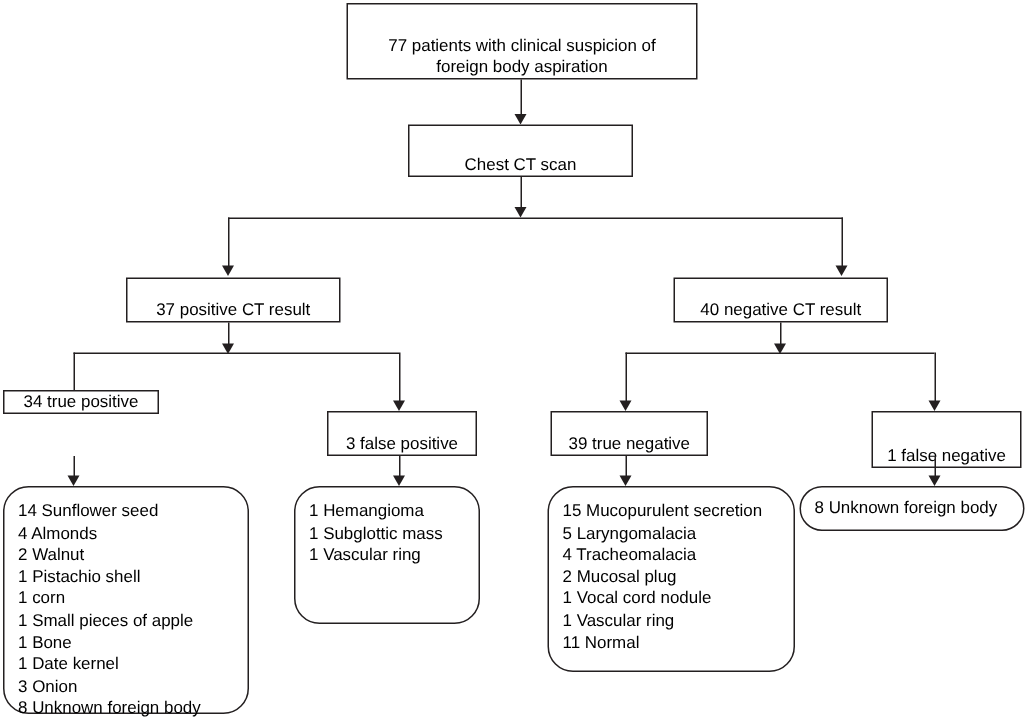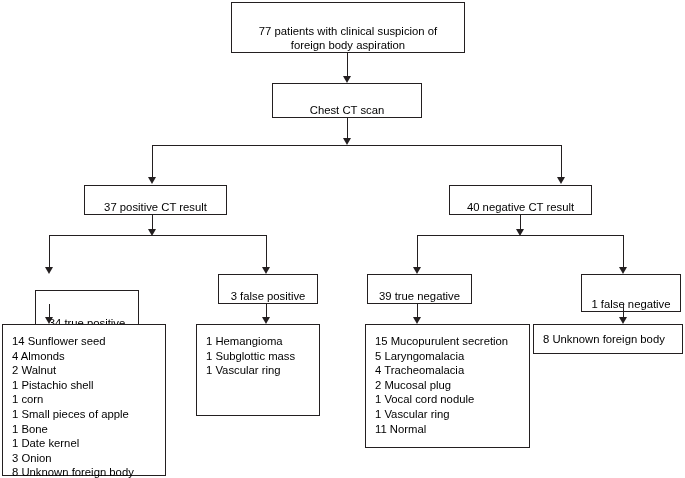--- a/index.html
+++ b/index.html
@@ -27,20 +27,21 @@
     justify-content: center;
     text-align: center;
     font-size: 11.3px;
     line-height: 14px;
     color: #000000;
   }
   .node.list {
     display: block;
     text-align: left;
     padding: 9px 0 0 9px;
+    border-radius: 17px;
   }
   .node .line {
     display: block;
     white-space: nowrap;
     font-size: 11.3px;
     line-height: 14.6px;
   }
   .node .cap {
     display: block;
     padding: 0 6px;
@@ -104,21 +105,21 @@
   <div class="arrowhead" style="left:261.7px; top:267px;"></div>
 
   <div class="vline" style="left:520px; top:215px; height:15px;"></div>
   <div class="arrowhead" style="left:515.7px; top:229px;"></div>
   <div class="hline" style="left:417px; top:235px; width:206px;"></div>
   <div class="vline" style="left:417px; top:235px; height:33px;"></div>
   <div class="arrowhead" style="left:412.7px; top:267px;"></div>
   <div class="vline" style="left:623px; top:235px; height:33px;"></div>
   <div class="arrowhead" style="left:618.7px; top:267px;"></div>
 
-  <div class="node" style="left:2px; top:290px; width:104px; height:41px;margin-left:33px;">
+  <div class="node" style="left:2px; top:260px; width:104px; height:16px;">
     <span class="cap">34 true positive</span>
   </div>
   <div class="node" style="left:218px; top:274px; width:100px; height:30px;">
     <span class="cap">3 false positive</span>
   </div>
   <div class="node" style="left:367px; top:274px; width:105px; height:30px;">
     <span class="cap">39 true negative</span>
   </div>
   <div class="node" style="left:581px; top:274px; width:100px; height:38px;">
     <span class="cap">1 false negative</span>

